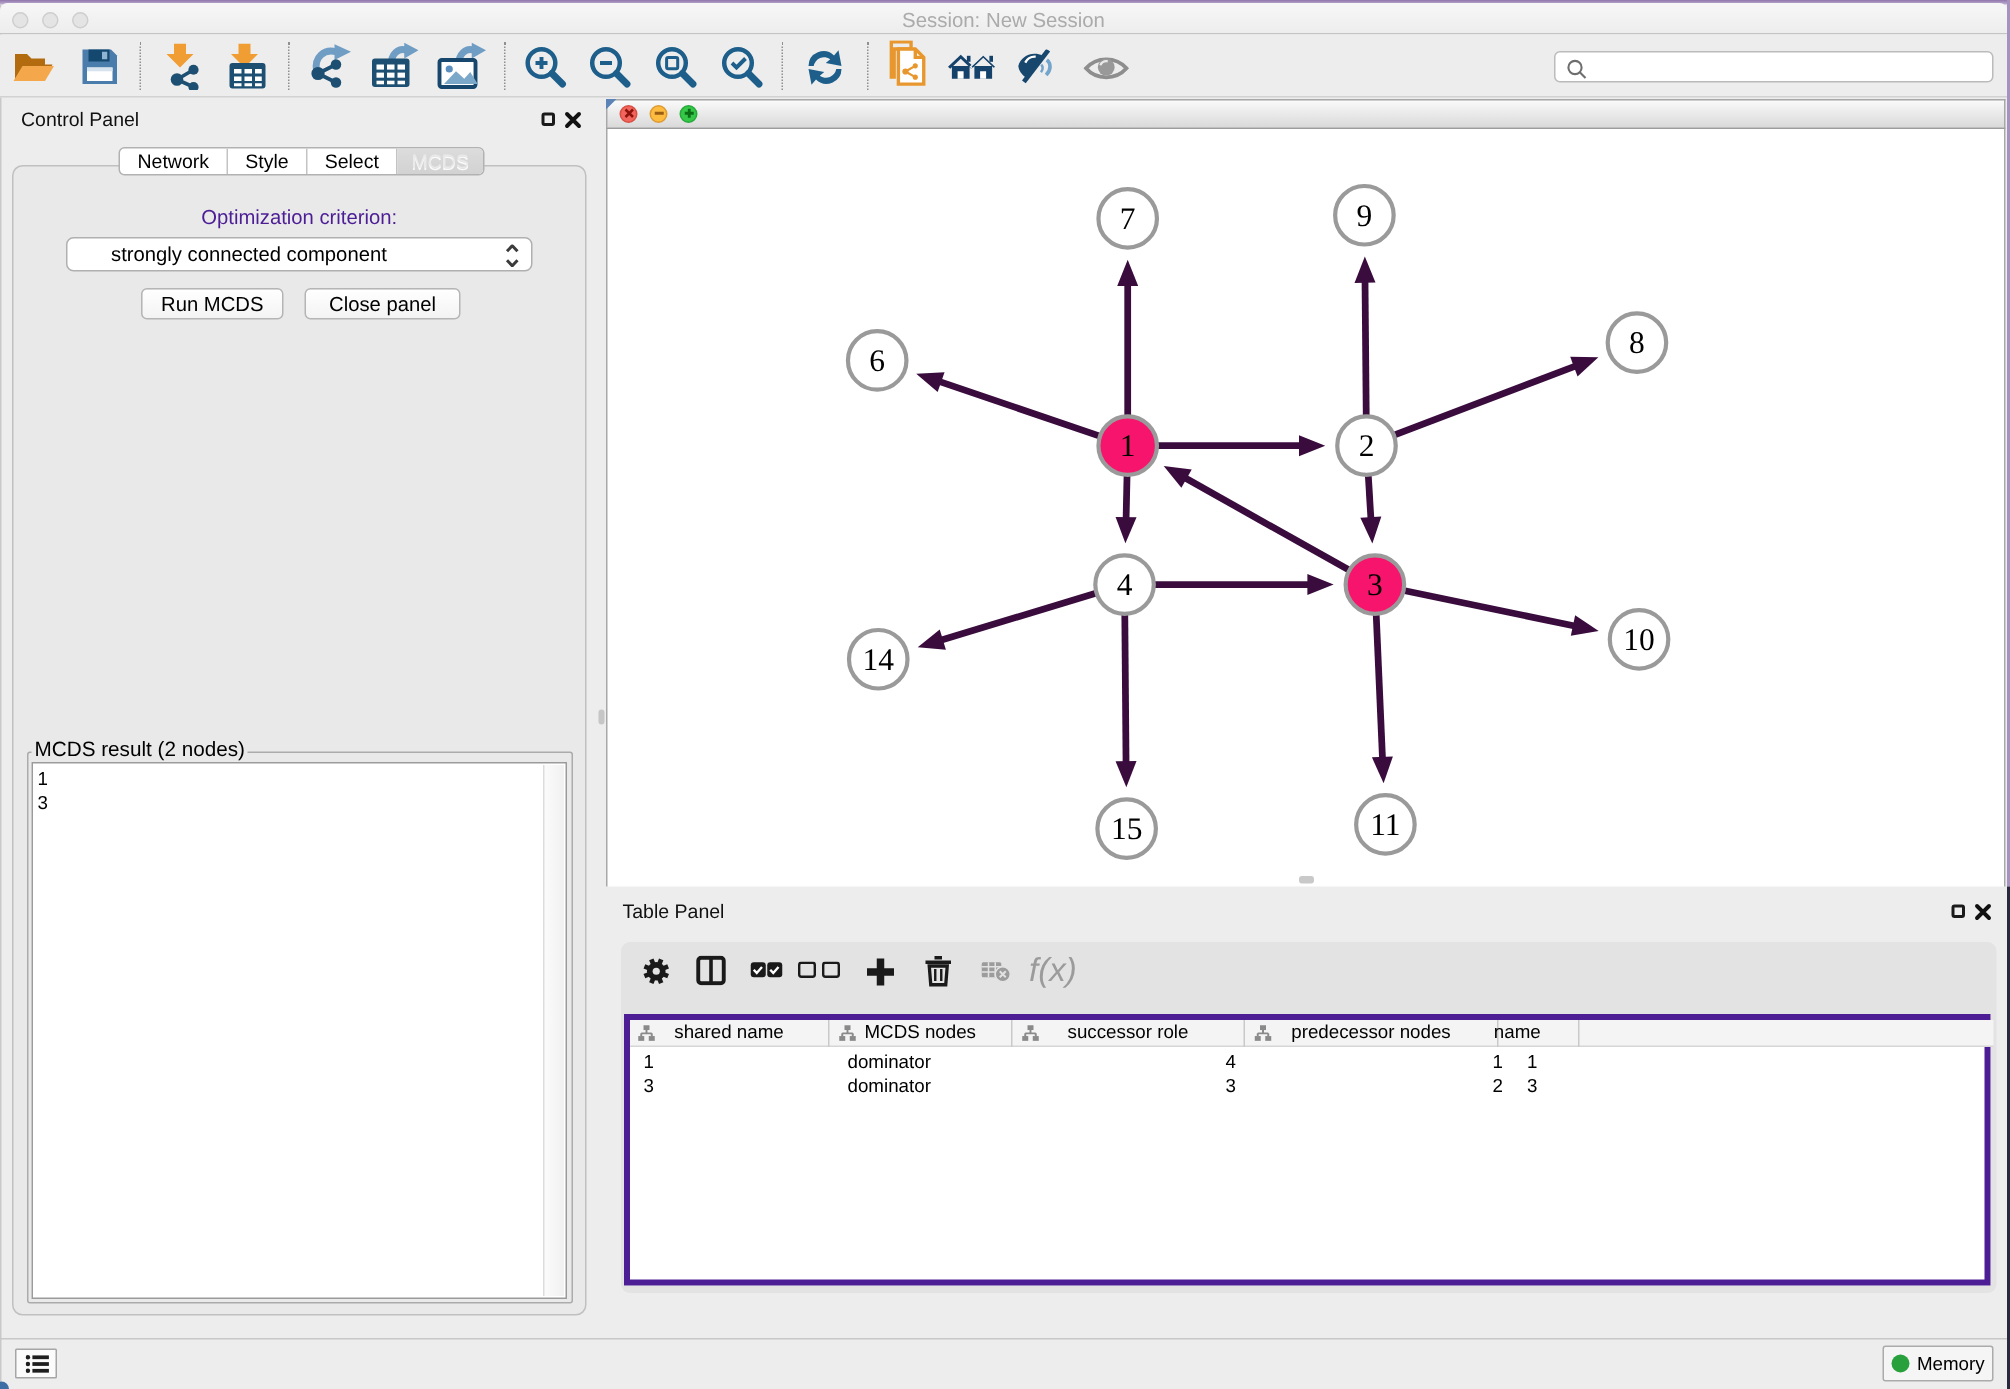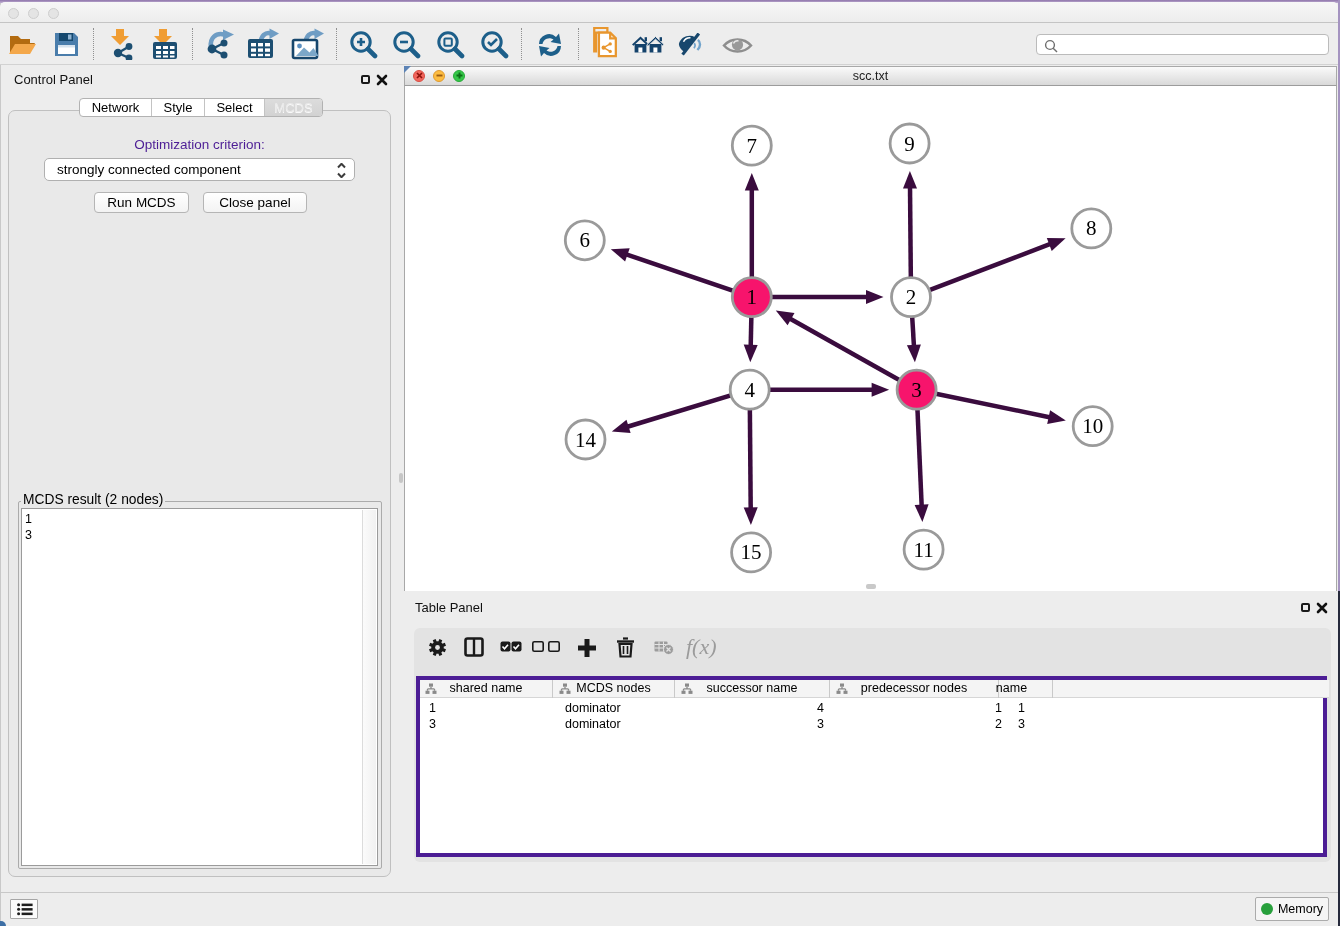--- a/index.html
+++ b/index.html
@@ -18,21 +18,21 @@
 
 .cp-title{left:14px;top:72px;font-size:13px;color:#111}
 .floatbox{position:absolute;width:9px;height:9px;border:2px solid #1a1a1a;border-radius:2px}
 .pane{left:8px;top:110px;width:383px;height:767px;background:#e9e9e9;border:1px solid #c0c0c0;border-radius:7px}
 .tabs{display:flex;height:19px;font-size:13px;line-height:18px;text-align:center;border:1px solid #b2b2b2;border-radius:4px;background:#fff;overflow:hidden}
 .tabs>div{border-right:1px solid #c3c3c3;color:#000}
 .tabs>div:last-child{border-right:none}
 .tab-sel{background:linear-gradient(#dcdcdc,#d2d2d2);color:#e9e9e9!important;text-shadow:0 1px 0 #fafafa}
 .cptabs{left:79px;top:98px;width:244px}
 .optlabel{left:0;top:137px;width:399px;text-align:center;font-size:13.5px;color:#4c1d95}
-.combo{left:44px;top:158px;width:311px;height:23px;background:#fff;border:1px solid #b0b0b0;border-radius:5px;font-size:13.5px;line-height:21px;padding-left:12px;color:#000}
+.combo{left:44px;top:158px;width:311px;height:23px;background:#fff;border:1px solid #b0b0b0;border-radius:5px;font-size:13.5px;line-height:21px;padding-left:29px;color:#000}
 .btn{position:absolute;height:21px;background:linear-gradient(#ffffff,#f3f3f3);border:1px solid #b5b5b5;border-radius:4px;font-size:13.5px;text-align:center;line-height:19px;color:#000}
 .fieldset{left:18px;top:501px;width:364px;height:368px;border:1px solid #ababab;border-radius:2px}
 .legend{left:21px;top:492px;background:#e9e9e9;padding:0 2px;font-size:13.8px;color:#000}
 .resultbox{left:21px;top:508px;width:357px;height:358px;background:#fff;border:1px solid #9b9b9b;font-size:12.5px;line-height:16px;color:#000}
 .sbtrack{position:absolute;right:1px;top:1px;width:14px;height:354px;background:linear-gradient(90deg,#fbfbfb,#f1f1f1);border-left:1px solid #dcdcdc}
 
 .scc{left:404px;top:66px;width:933px;height:525px}
 .scc-tb{position:absolute;left:0;top:0;width:933px;height:20px;background:linear-gradient(#fafafa,#d9d9d9);border:1px solid #a8a8a8;border-bottom:1px solid #9c9c9c}
 .scc-title{position:absolute;left:0;top:3px;width:100%;text-align:center;font-size:12.5px;color:#1c1c1c}
 .ball{position:absolute;top:3.5px;width:12px;height:12px;border-radius:50%}
@@ -53,20 +53,21 @@
 .redge2{left:1338px;top:591px;width:2px;height:335px;background:#262a3c}
 </style></head>
 <body>
 <div id="app">
 <div class="abs strip"></div>
 <div class="abs" style="left:0;top:3px;width:1px;height:923px;background:#c9c9c9"></div>
 <div class="abs titlebar">
   <div class="tl" style="left:8px"></div>
       <div class="tl" style="left:28px"></div>
       <div class="tl" style="left:48px"></div>
+  <div class="wtitle">Session: New Session</div>
 </div>
 <div class="abs toolbar">
   <div class="tsep" style="left:93px"></div>
   <div class="tsep" style="left:192px"></div>
   <div class="tsep" style="left:336px"></div>
   <div class="tsep" style="left:521px"></div>
   <div class="tsep" style="left:578px"></div>
 
   <svg class="ticon" style="left:8px;top:9px" width="29" height="25" viewBox="0 0 29 25">
     <path d="M2 4 h8 l3 3 h9 v4 H2 z" fill="#b36b10"></path>
@@ -239,21 +240,20 @@
 <div class="abs resultbox">
       <div style="padding:2px 0 0 3px">1<br>3</div>
       <div class="sbtrack"></div>
     </div>
 
 <div class="abs scc">
   <div class="scc-tb"></div>
   <svg class="abs" style="left:0;top:0" width="7" height="7" viewBox="0 0 7 7">
         <path d="M0 0 h7 L0 7 z" fill="#5c83b5"></path>
       </svg>
-  <div class="scc-title">scc.txt</div>
   <div class="ball" style="left:9px;background:#f2655c;border:0.5px solid #d84f44"></div>
   <svg class="abs" style="left:11.5px;top:6px" width="7" height="7" viewBox="0 0 7 7">
         <path d="M1 1 L6 6 M6 1 L1 6" stroke="#8c120b" stroke-width="1.7"></path>
       </svg>
   <div class="ball" style="left:29px;background:#fdbc40;border:0.5px solid #de9b31"></div>
   <svg class="abs" style="left:31.5px;top:6px" width="7" height="7" viewBox="0 0 7 7">
         <path d="M0.5 3.5 h6" stroke="#9a5d14" stroke-width="1.9"></path>
       </svg>
   <div class="ball" style="left:49px;background:#35c748;border:0.5px solid #27a93a"></div>
   <svg class="abs" style="left:51.5px;top:6px" width="7" height="7" viewBox="0 0 7 7">
@@ -363,27 +363,27 @@
   <rect x="0.5" y="0.5" width="13" height="10" rx="1" fill="#9c9c9c"></rect>
   <g stroke="#e3e3e3" stroke-width="1">
         <line x1="0.5" y1="3.5" x2="13.5" y2="3.5"></line>
         <line x1="0.5" y1="7" x2="13.5" y2="7"></line>
         <line x1="5" y1="0.5" x2="5" y2="10.5"></line>
         <line x1="9.5" y1="0.5" x2="9.5" y2="10.5"></line>
       </g>
   <circle cx="14.5" cy="8.5" r="5" fill="#9c9c9c" stroke="#e3e3e3" stroke-width="1"></circle>
   <path d="M12.5 6.5 l4 4 M16.5 6.5 l-4 4" stroke="#e3e3e3" stroke-width="1.3"></path>
 </svg>
-<div class="abs" style="left:686px;top:634px;font-family:Liberation Serif, serif;font-style:italic;font-size:22px;color:#9b9b9b">f(x)</div>
+<div class="abs" style="left:686px;top:634px;font-family:Liberation Sans, sans-serif;font-style:italic;font-size:22px;color:#9b9b9b">f(x)</div>
 
 <div class="abs tbl">
   <div class="thead">
     <div class="thc" style="left:0;width:133px">shared name</div>
     <div class="thc" style="left:133px;width:122px">MCDS nodes</div>
-    <div class="thc" style="left:255px;width:155px">successor name</div>
+    <div class="thc" style="left:255px;width:155px">successor role</div>
     <div class="thc" style="left:410px;width:169px">predecessor nodes</div>
     <div class="thc" style="left:551px;width:82px">name</div>
   </div>
   <svg class="abs simap" style="left:5px;top:3px" width="12" height="12" viewBox="0 0 12 12">
         <rect x="4" y="0.5" width="4" height="3.2" fill="#8a8a8a"></rect>
         <path d="M6 3.7 v2.2 M2.5 5.9 h7 M2.5 5.9 v1.8 M9.5 5.9 v1.8" stroke="#8a8a8a" stroke-width="1.3" fill="none"></path>
         <rect x="0.5" y="7.7" width="4" height="3.2" fill="#8a8a8a"></rect>
         <rect x="7.5" y="7.7" width="4" height="3.2" fill="#8a8a8a"></rect>
       </svg>
   <svg class="abs simap" style="left:139px;top:3px" width="12" height="12" viewBox="0 0 12 12">

